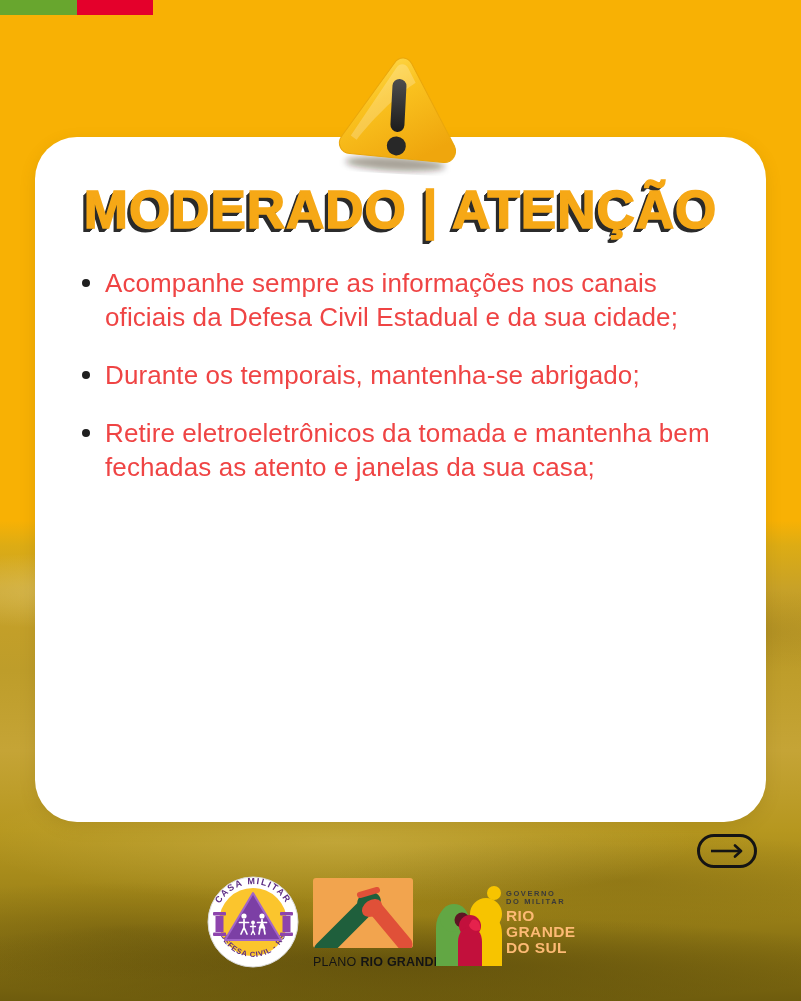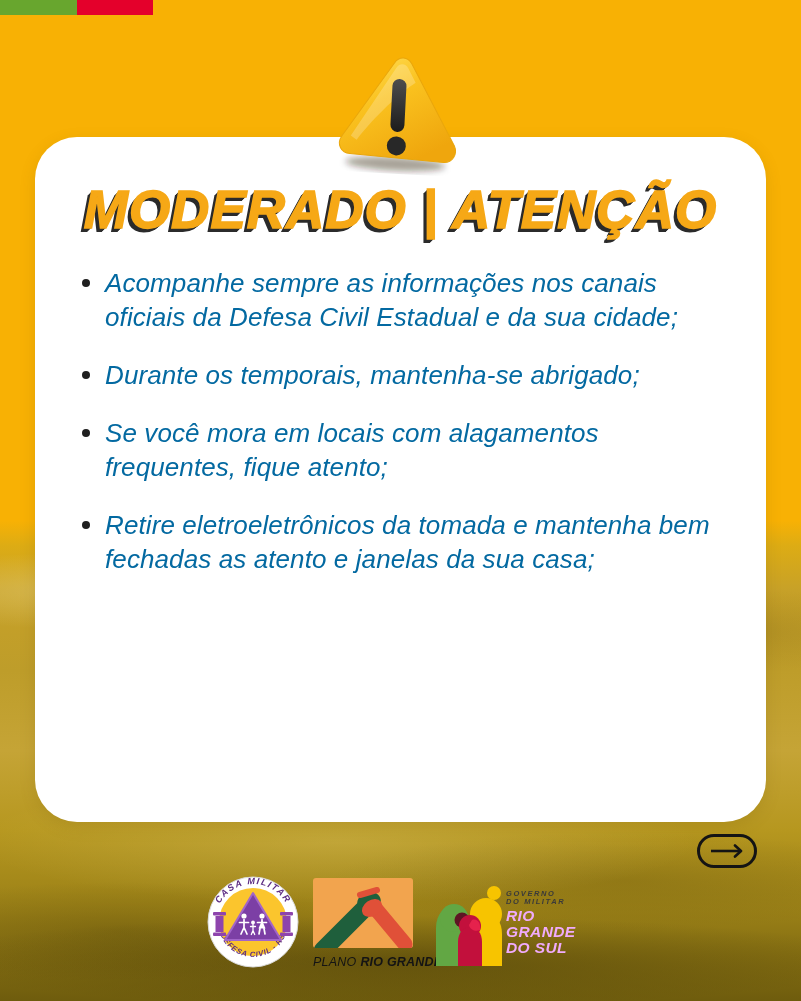--- a/index.html
+++ b/index.html
@@ -1,19 +1,19 @@
 <!DOCTYPE html>
 <html><head>
 <meta charset="utf-8">
 <style>
   * { margin:0; padding:0; box-sizing:border-box; }
   html,body { background:#555; }
   .poster {
     position:relative; width:801px; height:1001px; overflow:hidden;
-    font-family:"Liberation Sans", sans-serif; margin:0 auto;font-style:italic;
+    font-family:"Liberation Sans", sans-serif; margin:0 auto;
   }
   
   .bg {
     position:absolute; inset:0;
     background-color:#F8B104;
     background-image:
       radial-gradient(ellipse 300px 55px at 10% 59%, rgba(255,240,175,.30), transparent 70%),
       radial-gradient(ellipse 280px 60px at 92% 63%, rgba(110,88,14,.22), transparent 70%),
       radial-gradient(ellipse 520px 90px at 42% 84%, rgba(255,236,160,.20), transparent 70%),
       radial-gradient(ellipse 420px 70px at 78% 88%, rgba(90,73,10,.25), transparent 70%),
@@ -44,21 +44,21 @@
     margin:46px 16px 0; text-align:center;
     font-size:53px; font-weight:900; letter-spacing:1px; line-height:1;
     color:#F6A816;
     -webkit-text-stroke:1.6px #F6A816;
     text-shadow:-1px 1px 0 #2B2B2B, -2px 2px 0 #2B2B2B, -3px 3px 0 #2B2B2B, -4px 4px 0 #2B2B2B;
     white-space:nowrap;
   }
   .bullets { list-style:none; margin:30px 0 0; padding:0 46px 0 42px; }
   .bullets li {
     position:relative; padding-left:28px; margin-bottom:24px;
-    font-size:26px; line-height:34px; color:#0369a1; letter-spacing:0.1px;
+    font-size:26px; line-height:34px; color:#ef4444; letter-spacing:0.1px;
   }
   .bullets li::before {
     content:""; position:absolute; left:5px; top:13px;
     width:8px; height:8px; border-radius:50%; background:#1F1F1F;
   }
 
   
   .warning-triangle { position:absolute; left:334px; top:54px; width:130px; height:120px; z-index:3; transform:rotate(3deg); }
 
   
@@ -70,37 +70,36 @@
 
   
   .logo-casa  { position:absolute; left:207px; top:876px; width:92px; height:92px; z-index:3; }
   .logo-plano { position:absolute; left:313px; top:878px; width:100px; z-index:3; text-align:center; }
   .plano-label { margin-top:3px; font-size:12.5px; color:#141414; letter-spacing:0.2px; white-space:nowrap; }
   .plano-label .reg  { font-weight:400; }
   .plano-label .bold { font-weight:800; margin-left:4px; }
   .logo-gov { position:absolute; left:428px; top:876px; width:152px; height:92px; z-index:3; display:flex; align-items:center; }
   .gov-text { }
   .gov-small { font-size:7.5px; font-weight:700; letter-spacing:1.6px; color:#3A3A3A; line-height:8.5px; }
-  .gov-big   { font-size:15.5px; font-weight:800; letter-spacing:0.4px; color:#f0abfc; line-height:15px; margin-top:1px; }
+  .gov-big   { font-size:15.5px; font-weight:800; letter-spacing:0.4px; color:#fdba74; line-height:15px; margin-top:1px; }
 </style>
 </head>
 <body>
 
 <div class="poster">
 
   <div class="bg"></div>
   <div class="flag-green"></div>
   <div class="flag-red"></div>
 
   <div class="card">
     <h1 class="title">MODERADO | ATENÇÃO</h1>
     <ul class="bullets">
       <li>Acompanhe sempre as informações nos canais oficiais da Defesa Civil Estadual e da sua cidade;</li>
       <li>Durante os temporais, mantenha-se abrigado;</li>
-      <li>Se você mora em locais com alagamentos frequentes, fique atento;</li>
       <li>Retire eletroeletrônicos da tomada e mantenha bem fechadas as atento e janelas da sua casa;</li>
     </ul>
   </div>
 
   <svg class="warning-triangle" viewBox="0 0 130 120">
     <defs>
       <linearGradient id="triGrad" x1="0" y1="0" x2="0.65" y2="1">
         <stop offset="0" stop-color="#FFE261"></stop>
         <stop offset="0.45" stop-color="#FAC21F"></stop>
         <stop offset="1" stop-color="#EFA60D"></stop>

